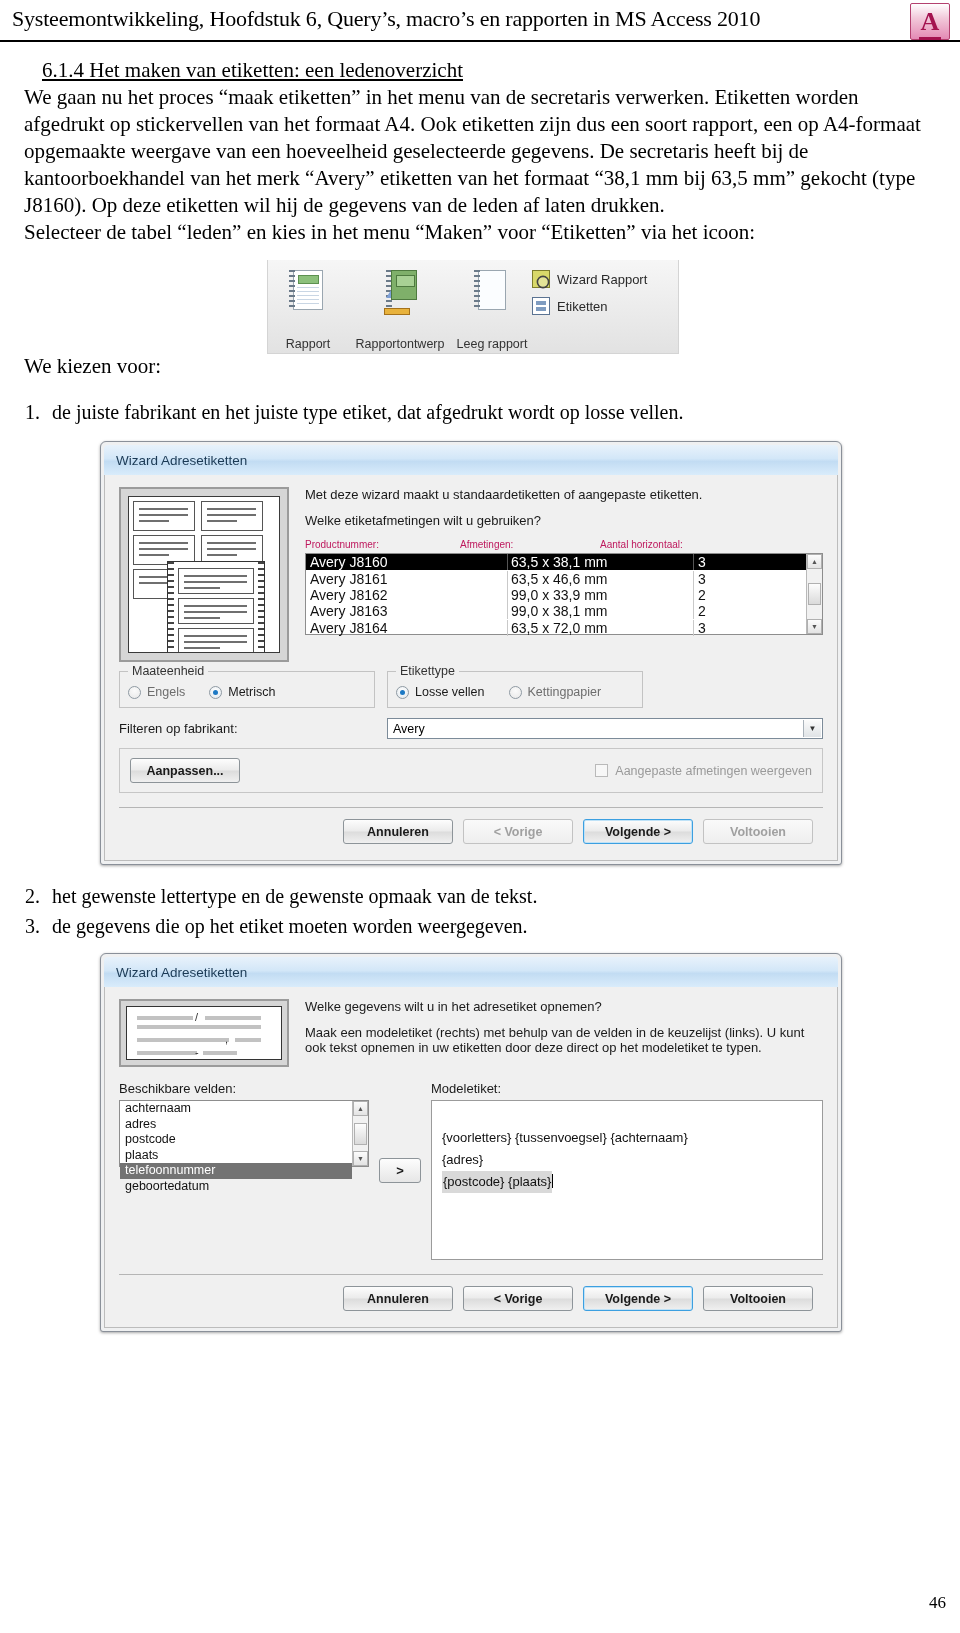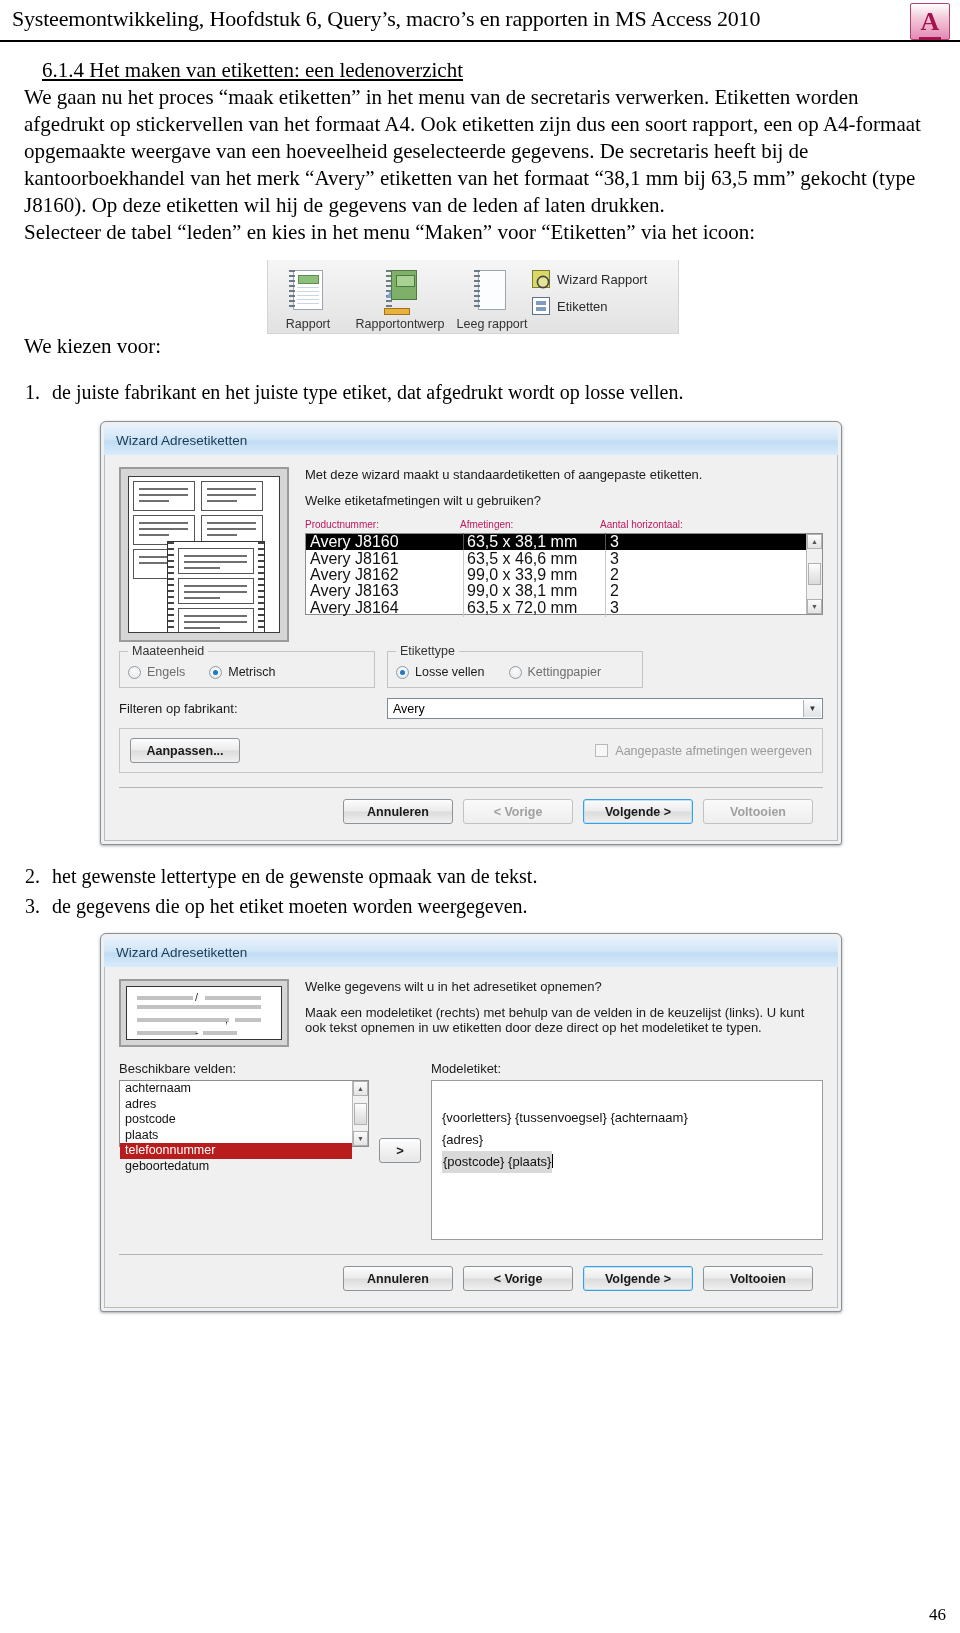--- a/index.html
+++ b/index.html
@@ -82,20 +82,21 @@
     border-top:none;
     position:relative;
     padding:6px 4px 2px 4px;
     font-family:"Liberation Sans", sans-serif;
   }
   .ribbon-items { display:flex; align-items:flex-start; }
   .rb-btn {
     display:flex; flex-direction:column; align-items:center;
     width:72px;
     padding-top:2px;
+    gap:20px;
   }
   .rb-btn.wide { width:112px; }
   .rb-label {
     font-size:12.5px; color:#333; text-align:center; line-height:14px; margin-top:3px;
   }
   .rb-icon { width:40px; height:46px; position:relative; }
 
   
   .doc-icon {
     position:absolute; left:5px; top:2px;
@@ -240,21 +241,21 @@
   .col-heads span:nth-child(2){ width:140px; }
 
   .lw {
     border:1px solid #8d8d8d;
     background:#ffffff;
     height:82px;
     display:flex;
     margin-top:0;
   }
   .lw-rows { flex:1; }
-  .lw-row { display:flex; height:16.4px; align-items:center; font-size:16px; color:#111; }
+  .lw-row { display:flex; height:16.4px; align-items:center; font-size:14px; color:#111;gap:44px; }
   .lw-row.sel { background:#000000; color:#ffffff; }
   .lw-c1 { width:157px; padding-left:4px; }
   .lw-c2 { width:142px; padding-left:3px; border-left:1px solid #c9c9c9; }
   .lw-c3 { flex:1; padding-left:4px; border-left:1px solid #c9c9c9; }
   .lw-row.sel .lw-c2, .lw-row.sel .lw-c3 { border-left-color:#555; }
   .vscroll {
     width:16px; background:#f1f1f1; border-left:1px solid #b9b9b9;
     display:flex; flex-direction:column; justify-content:space-between;
   }
   .vs-btn {
@@ -330,37 +331,37 @@
   .pl { position:absolute; height:4px; background:#c2c2c2; }
   .two-col { display:flex; margin-top:14px; }
   .col-left { width:250px; }
   .col-right { flex:1; margin-left:0; }
   .small-lab { font-size:13px; color:#1a1a1a; margin-bottom:4px; }
   .fieldlist {
     border:1px solid #8d8d8d; background:#fff; height:67px; display:flex;
   }
   .fl-rows { flex:1; }
   .fl-row { font-size:12.5px; padding:0 0 0 5px; height:15.5px; line-height:15.5px; color:#111; }
-  .fl-row.sel { background:#b91c1c; color:#fff; }
+  .fl-row.sel { background:#737373; color:#fff; }
   .arrow-btn {
     width:42px; height:25px; margin:0 10px;
     background:linear-gradient(180deg,#fdfdfd,#e6e6e6);
     border:1px solid #8d9499; border-radius:3px;
     display:flex;align-items:center;justify-content:center;
     font-size:13px; font-weight:bold; color:#1a1a1a;
   }
   .model-box {
     border:1px solid #9b9b9b; background:#fff; height:160px; padding:26px 0 0 10px;
     font-size:13px; color:#111; line-height:22px;
   }
   .model-line.sel { background:#d9d9d9; display:inline-block; padding:0 1px; }
   .caret { display:inline-block; width:1px; height:14px; background:#000; vertical-align:-2px; }
 
   .page-num {
-    position:absolute; right:14px; bottom:8px;
+    position:absolute; right:14px; bottom:20px;
     font-size:17px; font-family:"Liberation Serif", serif;
   }
   b { font-weight:normal; }
 </style>
 </head>
 <body>
 
 <div class="page-header">
   <div class="header-title">Systeemontwikkeling, Hoofdstuk 6, Query’s, macro’s en rapporten in MS Access 2010</div>
   <div class="access-logo">

